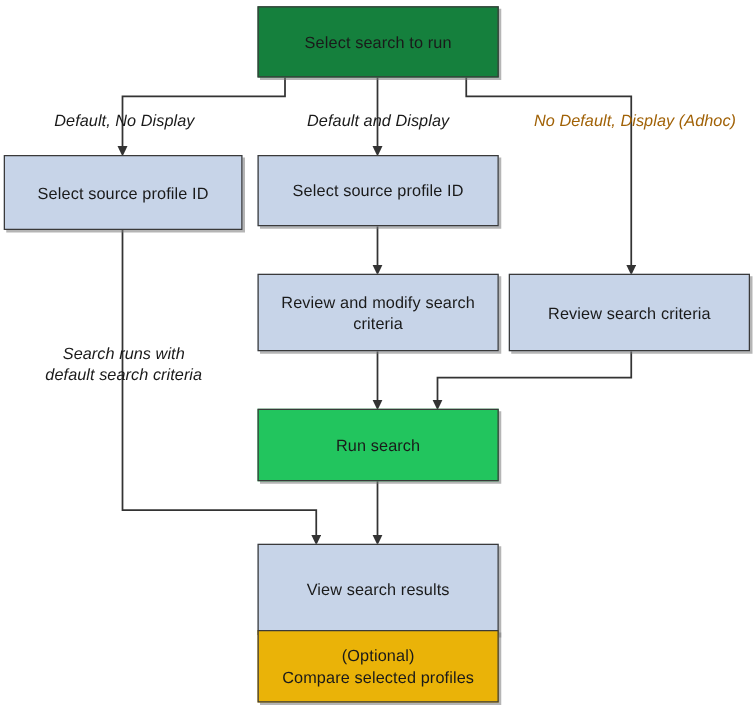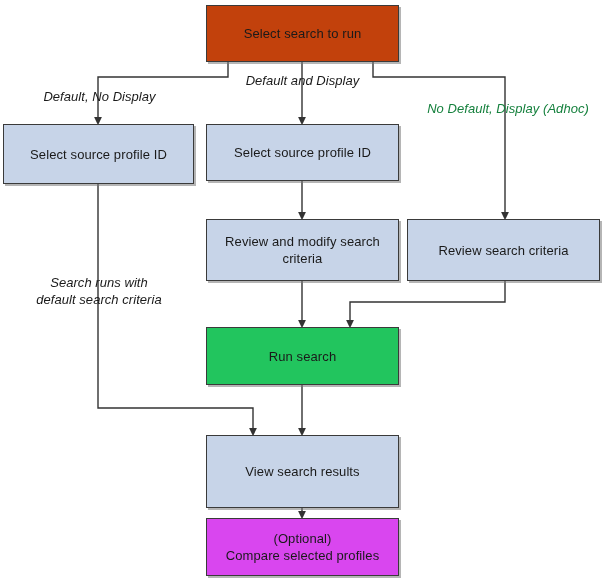--- a/index.html
+++ b/index.html
@@ -75,21 +75,21 @@
         <path d="M 302 181 L 302 216" fill="none" stroke="#333333" stroke-width="1.4" stroke-linejoin="miter" marker-end="url(#arrowhead)"></path>
         <path d="M 302 281 L 302 324" fill="none" stroke="#333333" stroke-width="1.4" stroke-linejoin="miter" marker-end="url(#arrowhead)"></path>
         <path d="M 505 281 L 505 302 L 350 302 L 350 324" fill="none" stroke="#333333" stroke-width="1.4" stroke-linejoin="miter" marker-end="url(#arrowhead)"></path>
         <path d="M 98 184 L 98 408 L 253 408 L 253 432" fill="none" stroke="#333333" stroke-width="1.4" stroke-linejoin="miter" marker-end="url(#arrowhead)"></path>
         <path d="M 302 385 L 302 432" fill="none" stroke="#333333" stroke-width="1.4" stroke-linejoin="miter" marker-end="url(#arrowhead)"></path>
         <path d="M 302 492 L 302 515" fill="none" stroke="#333333" stroke-width="1.4" stroke-linejoin="miter" marker-end="url(#arrowhead)"></path>
       </g>
   </svg>
 
   <div id="nodes-layer">
-      <div class="node" style="left: 206px; top: 5px; width: 193px; height: 57px; background: #c2410c; border-color: rgb(58, 58, 58); color: rgb(26, 26, 26);">
+      <div class="node" style="left: 206px; top: 5px; width: 193px; height: 57px; background: #15803d; border-color: rgb(58, 58, 58); color: rgb(26, 26, 26);">
         <span class="node-label">Select search to run</span>
       </div>
       <div class="node" style="left: 3px; top: 124px; width: 191px; height: 60px; background: rgb(199, 212, 232); border-color: rgb(58, 58, 58); color: rgb(26, 26, 26);">
         <span class="node-label">Select source profile ID</span>
       </div>
       <div class="node" style="left: 206px; top: 124px; width: 193px; height: 57px; background: rgb(199, 212, 232); border-color: rgb(58, 58, 58); color: rgb(26, 26, 26);">
         <span class="node-label">Select source profile ID</span>
       </div>
       <div class="node" style="left: 206px; top: 219px; width: 193px; height: 62px; background: rgb(199, 212, 232); border-color: rgb(58, 58, 58); color: rgb(26, 26, 26);">
         <span class="node-label">Review and modify search
@@ -97,26 +97,26 @@
       </div>
       <div class="node" style="left: 407px; top: 219px; width: 193px; height: 62px; background: rgb(199, 212, 232); border-color: rgb(58, 58, 58); color: rgb(26, 26, 26);">
         <span class="node-label">Review search criteria</span>
       </div>
       <div class="node" style="left: 206px; top: 327px; width: 193px; height: 58px; background: #22c55e; border-color: rgb(58, 58, 58); color: rgb(26, 26, 26);">
         <span class="node-label">Run search</span>
       </div>
       <div class="node" style="left: 206px; top: 435px; width: 193px; height: 73px; background: rgb(199, 212, 232); border-color: rgb(58, 58, 58); color: rgb(26, 26, 26);">
         <span class="node-label">View search results</span>
       </div>
-      <div class="node" style="left: 206px; top: 518px; width: 193px; height: 58px; background: #d946ef; border-color: rgb(58, 58, 58); color: rgb(26, 26, 26);">
+      <div class="node" style="left: 206px; top: 504px; width: 193px; height: 58px; background: #eab308; border-color: rgb(58, 58, 58); color: rgb(26, 26, 26);">
         <span class="node-label">(Optional)
 Compare selected profiles</span>
       </div>
     </div>
   <div id="labels-layer">
       <div class="edge-label" style="left: 22px; top: 88px; width: 155px; color: rgb(26, 26, 26);">Default, No Display</div>
-      <div class="edge-label" style="left: 225px; top: 72px; width: 155px; color: rgb(26, 26, 26);">Default and Display</div>
-      <div class="edge-label" style="left: 415px; top: 88px; width: 186px; color: #15803d; margin-top: 12px;">No Default, Display (Adhoc)</div>
+      <div class="edge-label" style="left: 225px; top: 88px; width: 155px; color: rgb(26, 26, 26);">Default and Display</div>
+      <div class="edge-label" style="left: 415px; top: 88px; width: 186px; color: #a16207;">No Default, Display (Adhoc)</div>
       <div class="edge-label" style="left: 13px; top: 238px; width: 172px; color: rgb(26, 26, 26); margin-top: 36px;">Search runs with
 default search criteria</div>
     </div>
 
 </div>
 
 </body></html>

